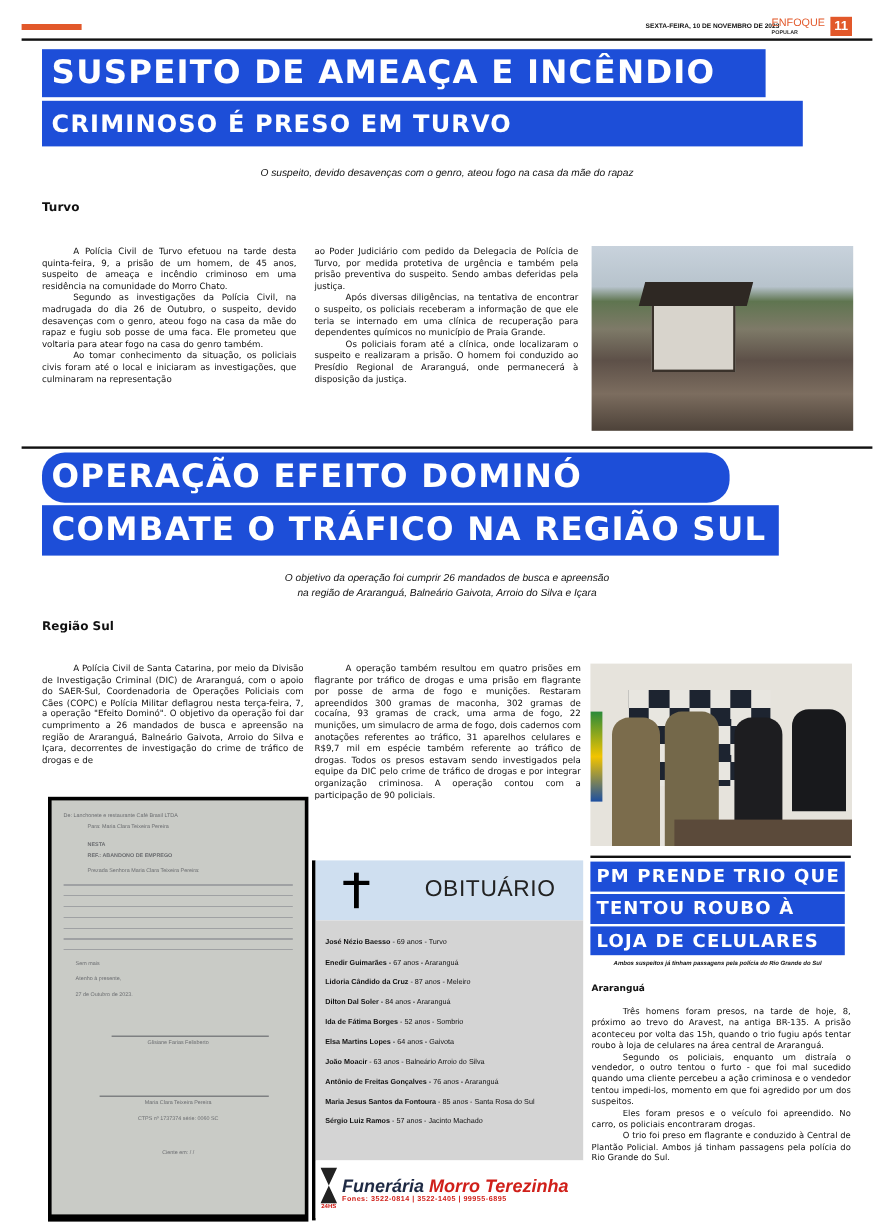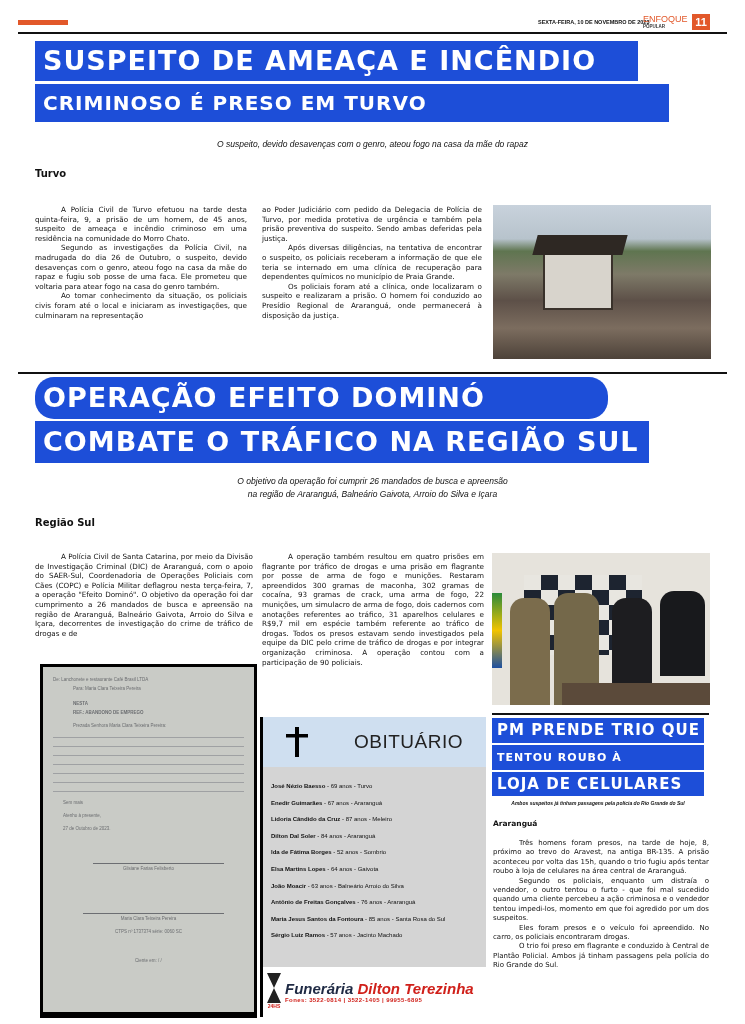--- a/index.html
+++ b/index.html
@@ -113,39 +113,39 @@
     <div class="obit-item"><b>Sérgio Luiz Ramos</b><span> - 57 anos - Jacinto Machado</span></div>
   </div>
   <div class="fun">
     <div style="display:flex;flex-direction:column;align-items:center;">
       <svg width="14" height="30" viewBox="0 0 14 30">
           <polygon points="0,0 14,0 7,15 14,30 0,30 7,15" fill="#222"></polygon>
         </svg>
       <span style="font-size:5px;color:#d0201a;font-weight:bold">24HS</span>
     </div>
     <div>
-      <div class="fun-name"><span style="color:#1f2a44">Funerária </span><span style="color:#d0201a">Dilton Terezinha</span></div>
+      <div class="fun-name"><span style="color:#1f2a44">Funerária </span><span style="color:#d0201a">Morro Terezinha</span></div>
       <div class="fun-phones">Fones: 3522-0814 | 3522-1405 | 99955-6895</div>
     </div>
   </div>
 </div>
 
 <div class="abs photo" style="left:492px;top:553px;width:218px;height:152px;background:#e6e3dc;">
   <div style="position:absolute;left:32px;top:22px;width:118px;height:80px;background:repeating-conic-gradient(#1d2430 0 25%,#e8e6e0 0 50%) 0 0/34px 30px;"></div>
   <div style="position:absolute;left:0;top:40px;width:10px;height:75px;background:linear-gradient(#2a8a3a,#f2c400,#1d4fa0);"></div>
   <div style="position:absolute;left:18px;top:45px;width:40px;height:107px;background:#7b6c4c;border-radius:14px 14px 0 0;"></div>
   <div style="position:absolute;left:62px;top:40px;width:45px;height:112px;background:#74684a;border-radius:14px 14px 0 0;"></div>
   <div style="position:absolute;left:120px;top:45px;width:40px;height:90px;background:#1d1d20;border-radius:14px 14px 0 0;"></div>
   <div style="position:absolute;left:168px;top:38px;width:45px;height:85px;background:#18191c;border-radius:14px 14px 0 0;"></div>
   <div style="position:absolute;left:70px;top:130px;width:148px;height:22px;background:#5b4a3a;"></div>
 </div>
 <div class="abs rule" style="left:492px;top:713px;width:217px;height:2px;"></div>
 
 <div class="abs hline" style="left:492px;top:718px;width:212px;height:25px;font-size:15px;line-height:25px;padding-left:5px;">PM PRENDE TRIO QUE</div>
-<div class="abs hline" style="left:492px;top:745px;width:212px;height:25px;font-size:11px;line-height:25px;padding-left:5px;">TENTOU ROUBO À</div>
+<div class="abs hline" style="left:492px;top:745px;width:212px;height:25px;font-size:15px;line-height:25px;padding-left:5px;">TENTOU ROUBO À</div>
 <div class="abs hline" style="left:492px;top:772px;width:212px;height:24px;font-size:15px;line-height:24px;padding-left:5px;">LOJA DE CELULARES</div>
 <div class="abs sub" style="left:492px;top:800px;width:212px;font-size:5px;font-weight:bold;">Ambos suspeitos já tinham passagens pela polícia do Rio Grande do Sul</div>
 <div class="abs loc" style="left:493px;top:819px;font-size:7.5px;">Araranguá</div>
 <div class="abs col" style="left:493px;top:839px;width:216px;font-size:7px;line-height:9.4px;">
   <p>Três homens foram presos, na tarde de hoje, 8, próximo ao trevo do Aravest, na antiga BR-135. A prisão aconteceu por volta das 15h, quando o trio fugiu após tentar roubo à loja de celulares na área central de Araranguá.</p>
   <p>Segundo os policiais, enquanto um distraía o vendedor, o outro tentou o furto - que foi mal sucedido quando uma cliente percebeu a ação criminosa e o vendedor tentou impedi-los, momento em que foi agredido por um dos suspeitos.</p>
   <p>Eles foram presos e o veículo foi apreendido. No carro, os policiais encontraram drogas.</p>
   <p>O trio foi preso em flagrante e conduzido à Central de Plantão Policial. Ambos já tinham passagens pela polícia do Rio Grande do Sul.</p>
 </div>
 

